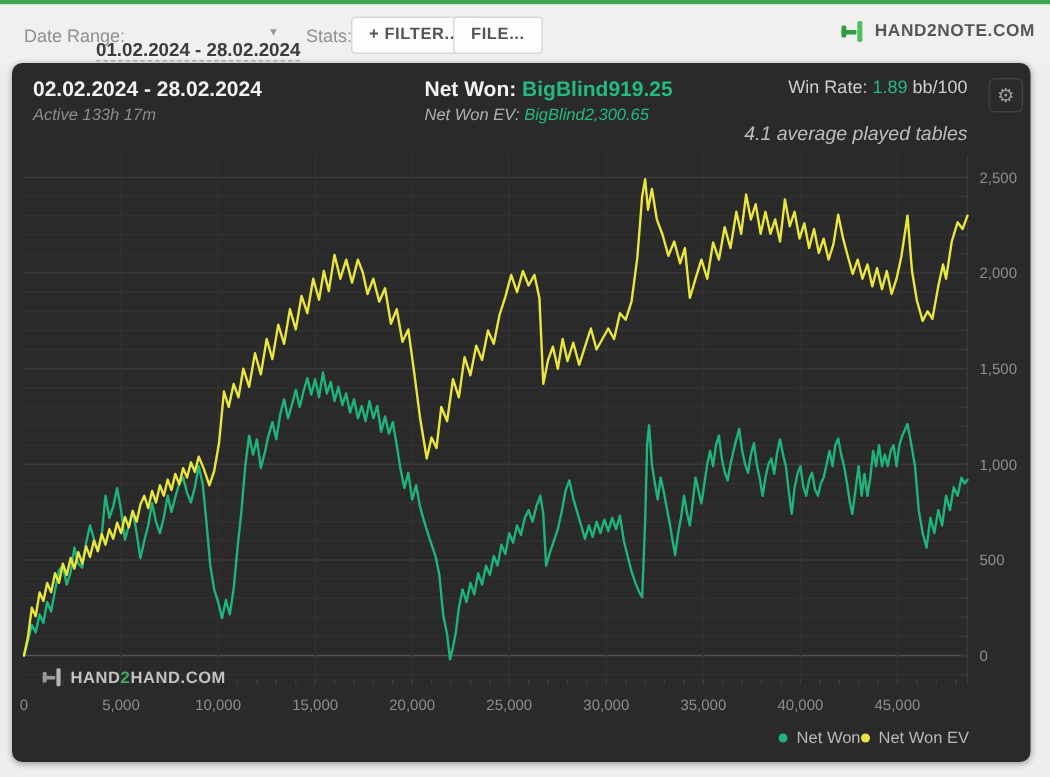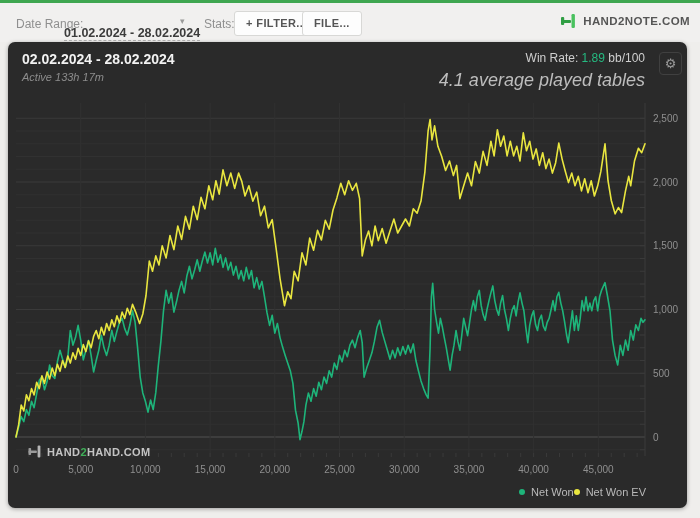--- a/index.html
+++ b/index.html
@@ -25,21 +25,21 @@
 
   .panel { position:absolute; left:8px; top:42px; width:679px; height:466px; background:#2a2a2a;
     border-radius:7px; box-shadow:0 1px 4px rgba(0,0,0,.35);padding-left:32px; }
 
   .hgroup { position:absolute; top:9px; }
   .hg-line1 { font-size:14px; font-weight:bold; color:#f2f2f2; white-space:nowrap; }
   .hg-line2 { margin-top:4px; font-size:11px; color:#8d8d8d; white-space:nowrap;font-style:italic; }
   .hg1 { left:14px; } .hg2 { left:167px; } .hg3 { left:275px; }
   .hg4 { right:42px; text-align:right; }
   .hg4 .hg-line1 { font-size:12px; font-weight:normal; color:#cfcfcf;text-align:right; }
-  .hg4 .hg-line2 { font-size:18px; color:#bdbdbd; margin-top:5px; }
+  .hg4 .hg-line2 { font-size:13px; color:#bdbdbd; margin-top:16px; }
   .green-val { color:#25ba81; }
   .hg3 .hg-line2 { color:#b0b0b0; }
   .gear-btn { position:absolute; right:5px; top:10px; width:23px; height:23px; border:1px solid #404040;
     border-radius:4px; color:#9a9a9a; font-size:13px; text-align:center; line-height:22px; cursor:pointer; }
 
   .chart-wrap { position:absolute; left:0; top:58px; width:679px; height:380px; }
   svg text { font-family:"Liberation Sans", sans-serif; }
 
   .watermark { position:absolute; left:20px; top:403px; display:flex; align-items:center; gap:5px; }
   .wm-text { font-size:11px; font-weight:bold; color:#c4c4c4; letter-spacing:.4px; }
@@ -73,20 +73,24 @@
 </div>
 
 <div class="panel">
 
   <div class="hgroup hg1">
     <div class="hg-line1">02.02.2024 - 28.02.2024</div>
     <div class="hg-line2">Active 133h 17m</div>
   </div>
 
 
+  <div class="hgroup hg3">
+    <div class="hg-line1"><span>Net Won: </span><span class="green-val">BigBlind919.25</span></div>
+    <div class="hg-line2"><span>Net Won  EV: </span><span class="green-val">BigBlind2,300.65</span></div>
+  </div>
 
   <div class="hgroup hg4">
     <div class="hg-line1"><span>Win Rate: </span><span class="green-val">1.89</span><span> bb/100</span></div>
     <div class="hg-line2">4.1 average played tables</div>
   </div>
 
   <div class="gear-btn">⚙</div>
 
   <div class="chart-wrap">
     <svg id="chart" width="679" height="380">

